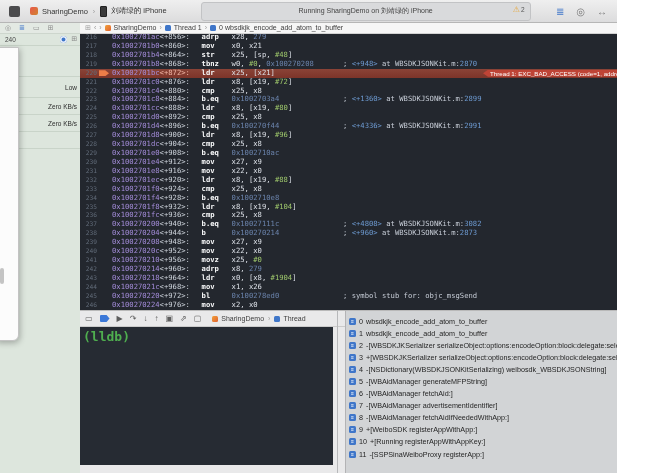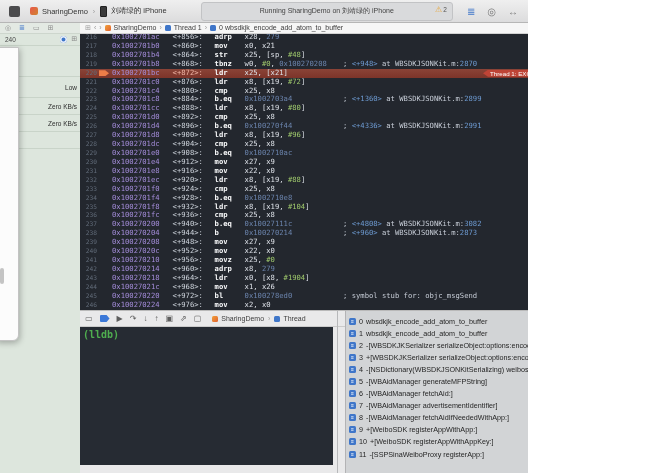--- a/index.html
+++ b/index.html
@@ -1,16 +1,16 @@
 <!DOCTYPE html>
 <html><head>
 <meta charset="utf-8">
 <style>
   html,body{margin:0;padding:0;background:#fff}
-  #app{position:relative;width:528px;height:473px;overflow:hidden;
+  #app{position:relative;width:617px;height:473px;overflow:hidden;
        font-family:"Liberation Sans",sans-serif;background:#8b5cf6;
        -webkit-font-smoothing:antialiased}
   
   .toolbar{position:absolute;top:0;left:0;right:0;height:22px;
     background:linear-gradient(#efefef,#dcdcdd);border-bottom:1px solid #b6b6b6;
     display:flex;align-items:center;z-index:30}
   .stop-btn{width:11px;height:11px;background:#4b4b4d;border-radius:2px;margin:0 10px 0 9px}
   .scheme{display:flex;align-items:center;font-size:7.5px;color:#333;gap:4px;margin-right:8px}
   .appicon{width:8px;height:8px;border-radius:2px;background:linear-gradient(135deg,#e8574a,#d0842f)}
   .phoneicon{width:5px;height:9px;border:1px solid #222;border-radius:1px;background:#3a3a3a}
@@ -52,21 +52,21 @@
   
   .editor{position:absolute;top:33px;left:80px;right:0;height:277px;background:#23272e;
     overflow:hidden;z-index:5;font-family:"DejaVu Sans Mono",monospace}
   .dline{height:8.93px;line-height:8.93px;display:flex;position:relative;
     font-size:7.2px;white-space:pre;color:#dde1e8}
   .dline.hl{background:linear-gradient(#8a4337,#7c3429)}
   .ln{width:17px;flex:none;text-align:right;color:#626c7a;font-size:6.2px}
   .mark{width:13px;flex:none;display:flex;align-items:center;padding-left:2px}
   .bp-arrow{width:10px;height:6px;background:#ed7d48;
     clip-path:polygon(0 0,62% 0,100% 50%,62% 100%,0 100%)}
-  .addr{color:#a58ddb;flex:none;margin-right:13px}
+  .addr{color:#a58ddb;flex:none;margin-right:0}
   .off{color:#ced4dc;flex:none;width:34px;margin-right:8px}
   .dline.hl .off{color:#f0b5a5}
   .mn{color:#f8f9fa;font-weight:bold;flex:none;width:26px;margin-right:4px}
   .ops{flex:none}
   .imm{color:#9fc96c}
   .dim2{color:#6b84ad}
   .cmt{position:absolute;left:263px;color:#c6ccd6}
   .cnum{color:#6d9ad1}
   .annot{position:absolute;left:403px;top:1px;height:7px;line-height:7px;width:230px;
     background:#bf4436;color:#fff;font-size:6.2px;font-family:"Liberation Sans",sans-serif;
@@ -75,21 +75,21 @@
   
   .debugcol{position:absolute;left:80px;top:310px;width:265px;bottom:0;background:#e9e9ea;
     border-top:1px solid #b9b9b9;z-index:6}
   .debugcol::after{content:'';position:absolute;right:7px;top:0;bottom:0;width:1px;background:#b7b8ba}
   .debugbar{height:15px;border-bottom:1px solid #cbcbcb;display:flex;align-items:center;
     gap:7px;padding-left:5px;font-size:8px;color:#5d5d5d;white-space:nowrap;overflow:hidden}
   .bp-tag{width:10px;height:7px;background:#3b78d8;border-radius:1px;
     clip-path:polygon(0 0,70% 0,100% 50%,70% 100%,0 100%)}
   .dbc{display:flex;align-items:center;gap:3px;font-size:7px;color:#3c3c3c;margin-left:4px}
   .console{position:absolute;top:16px;left:0;width:253px;bottom:8px;background:#262b33;
-    font-family:"DejaVu Sans Mono",monospace;font-size:10px;padding:2px 3px;box-sizing:border-box}
+    font-family:"DejaVu Sans Mono",monospace;font-size:13px;padding:2px 3px;box-sizing:border-box}
   .prompt{color:#4fae4f;font-weight:bold}
   
   .stackpanel{position:absolute;left:345px;right:0;top:310px;bottom:0;background:#d2d4d6;
     border-top:1px solid #b9b9b9;border-left:1px solid #b3b3b5;z-index:7;
     padding-top:4px;overflow:hidden;box-sizing:border-box}
   .frame{height:12.1px;display:flex;align-items:center;font-size:7.2px;color:#1f1f1f;
     padding-left:3px;white-space:nowrap;overflow:hidden}
   .ticon{width:7px;height:7px;flex:none;background:#3f76c9;border-radius:1.5px;color:#fff;
     font-size:5px;line-height:7px;text-align:center;margin-right:3px}
   .fi{flex:none;margin-right:3px}
@@ -275,21 +275,21 @@
         <span>-[WBAidManager fetchAidIfNeededWithApp:]</span>
       </div>
       <div class="frame">
         <span class="ticon">≡</span>
         <span class="fi">9</span>
         <span>+[WeiboSDK registerAppWithApp:]</span>
       </div>
       <div class="frame">
         <span class="ticon">≡</span>
         <span class="fi">10</span>
-        <span>+[WeiboSDK registerAppWithAppKey:]</span>
+        <span>+[Running registerAppWithAppKey:]</span>
       </div>
       <div class="frame">
         <span class="ticon">≡</span>
         <span class="fi">11</span>
         <span>-[SSPSinaWeiboProxy registerApp:]</span>
       </div>
       <div class="frame"></div>
     </div>
 
 </div>

